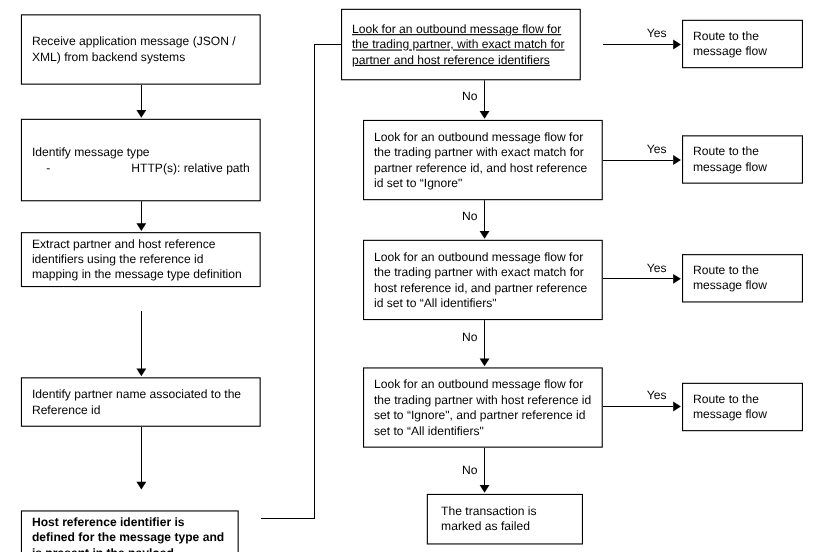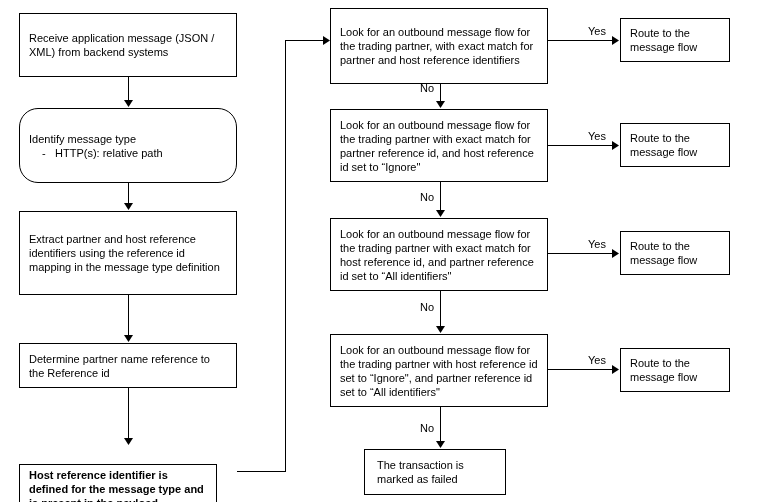--- a/index.html
+++ b/index.html
@@ -25,20 +25,21 @@
     border: 1px solid #000000;
     background: #ffffff;
     display: flex;
     align-items: center;
     padding: 2px 9px;
   }
   .box .inner { width: 100%; }
   .bullet {
     position: relative;
     padding-left: 26px;
+    text-align: right;
   }
   .bullet::before {
     content: "-";
     position: absolute;
     left: 13px;
   }
   .label {
     position: absolute;
     width: 36px;
     text-align: right;
@@ -83,40 +84,40 @@
       <path d="M612,249 L612,258 L619,253.5 Z"></path>
       <path d="M612,365 L612,374 L619,369.5 Z"></path>
       <path d="M323,36 L323,45 L330,40.5 Z"></path>
     </g>
   </svg>
 
   <div class="box" style="left:19px; top:13px; width:218px; height:64px;">
     <div class="inner">Receive application message (JSON / XML) from backend systems</div>
   </div>
 
-  <div class="box" style="left:19px; top:108px; width:218px; height:75px;border-radius:19px;">
+  <div class="box" style="left:19px; top:108px; width:218px; height:75px;">
     <div class="inner">
       <div>Identify message type</div>
       <div class="bullet">HTTP(s): relative path</div>
     </div>
   </div>
 
-  <div class="box" style="left:19px; top:211px; width:218px; height:84px;">
+  <div class="box" style="left:19px; top:211px; width:218px; height:50px;">
     <div class="inner">Extract partner and host reference identifiers using the reference id mapping in the message type definition</div>
   </div>
 
   <div class="box" style="left:19px; top:343px; width:218px; height:45px;">
-    <div class="inner">Determine partner name reference to the Reference id</div>
+    <div class="inner">Identify partner name associated to the Reference id</div>
   </div>
 
   <div class="box" style="left:19px; top:464px; width:198px; height:49px;font-weight:bold;">
     <div class="inner">Host reference identifier is defined for the message type and is present in the payload</div>
   </div>
 
-  <div class="box" style="left:330px; top:8px; width:218px; height:76px;">
+  <div class="box" style="left:310px; top:8px; width:218px; height:65px;text-decoration:underline;">
     <div class="inner">Look for an outbound message flow for the trading partner, with exact match for partner and host reference identifiers</div>
   </div>
 
   <div class="box" style="left:330px; top:109px; width:218px; height:73px;">
     <div class="inner">Look for an outbound message flow for the trading partner with exact match for partner reference id, and host reference id set to “Ignore"</div>
   </div>
 
   <div class="box" style="left:330px; top:218px; width:218px; height:73px;">
     <div class="inner">Look for an outbound message flow for the trading partner with exact match for host reference id, and partner reference id set to “All identifiers"</div>
   </div>
@@ -131,21 +132,21 @@
   <div class="box" style="left:620px; top:123px; width:110px; height:44px;">
     <div class="inner">Route to the message flow</div>
   </div>
   <div class="box" style="left:620px; top:231px; width:110px; height:44px;">
     <div class="inner">Route to the message flow</div>
   </div>
   <div class="box" style="left:620px; top:348px; width:110px; height:44px;">
     <div class="inner">Route to the message flow</div>
   </div>
 
-  <div class="box" style="left:364px; top:449px; width:142px; height:46px;padding-left:12px;">
+  <div class="box" style="left:388px; top:449px; width:142px; height:46px;padding-left:12px;">
     <div class="inner">The transaction is marked as failed</div>
   </div>
 
   <div class="label" style="left:570px; top:24px;">Yes</div>
   <div class="label" style="left:570px; top:129px;">Yes</div>
   <div class="label" style="left:570px; top:237px;">Yes</div>
   <div class="label" style="left:570px; top:353px;">Yes</div>
 
   <div class="label" style="left:398px; top:81px;">No</div>
   <div class="label" style="left:398px; top:190px;">No</div>

